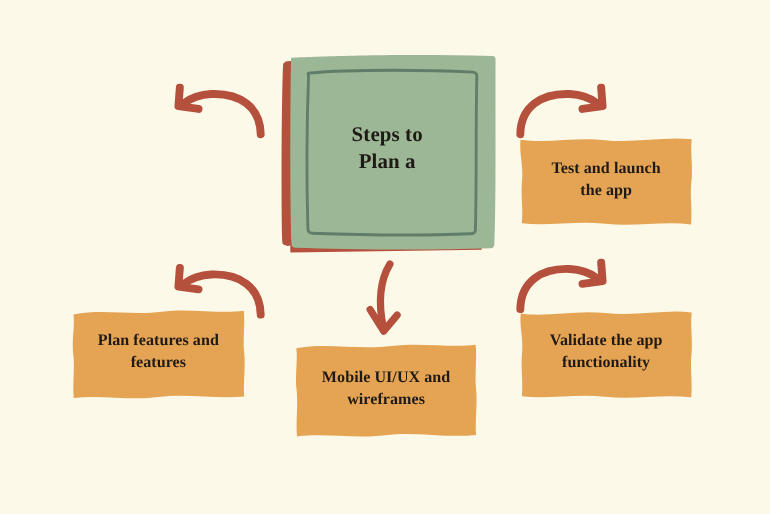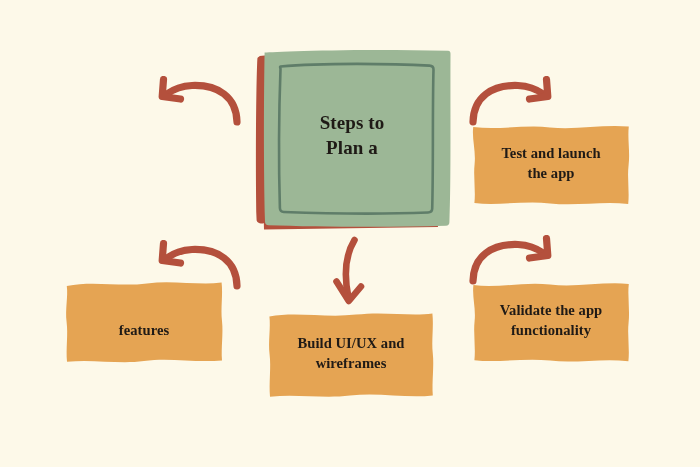--- a/index.html
+++ b/index.html
@@ -127,36 +127,36 @@
 
   <div class="step-box" style="left:63px; top:277px; width:162px; height:88px;">
     <svg width="162" height="88" viewBox="0 0 162 88">
       <path fill="#E5A453" d="M3.8 9 C30 3.6 57 10 84 6.4 C110 3 136 8.6 158.6 5.6
                C160 18 157.6 31 159 44 C160.4 57 158 70 159 83.4
                C133 86 107 80.4 81 84 C56 87.4 29 81.8 4 84.8
                C2.8 71 5.2 58 3.6 45 C2 32 5.2 20 3.8 9 Z"></path>
     </svg>
     <div class="box-text">
       <span>
-        <br>
+        <span>Plan features and</span><br>
         <span>features</span>
       </span>
     </div>
   </div>
 
   <div class="step-box" style="left:266px; top:308px; width:170px; height:92px;">
     <svg width="170" height="92" viewBox="0 0 170 92">
       <path fill="#E5A453" d="M3.4 8.6 C30 3.4 60 10.2 90 6.6 C118 3.2 144 8.4 166.4 5.4
                C167.8 18.6 165.4 32 166.8 45.6 C168.2 59 165.8 73 166.8 87.4
                C140 90.4 112 84 84 87.6 C57 91 30 85.6 4 88.8
                C2.8 74 5.2 60 3.6 46.6 C2 33 4.8 20 3.4 8.6 Z"></path>
     </svg>
     <div class="box-text">
       <span>
-        <span>Build UI/UX and</span><br>
+        <span>Mobile UI/UX and</span><br>
         <span>wireframes</span>
       </span>
     </div>
   </div>
 
   <div class="step-box" style="left:470px; top:277px; width:162px; height:88px;">
     <svg width="162" height="88" viewBox="0 0 162 88">
       <path fill="#E5A453" d="M3.4 8 C27 11.6 54 4.4 80 7.6 C107 10.8 134 4.2 158.8 7
                C157.4 19.6 160 32.6 158.6 45.6 C157.2 58.6 159.8 71.4 158.4 84.2
                C132 81 106 86.6 80 83.6 C54 80.6 28 86.2 4.4 83.2

